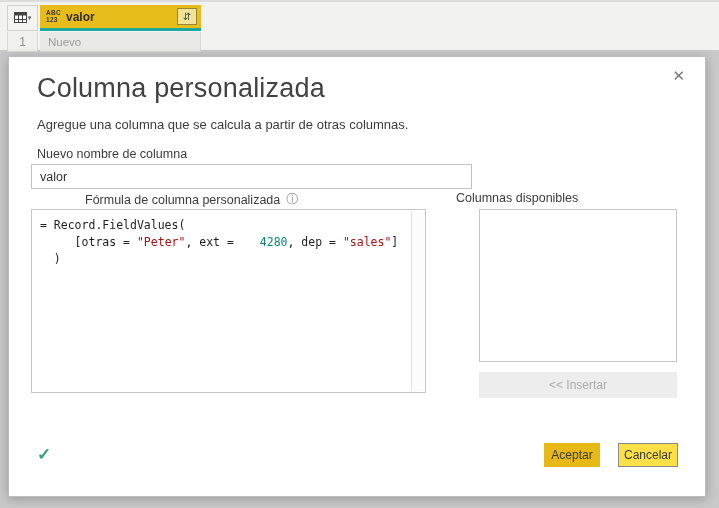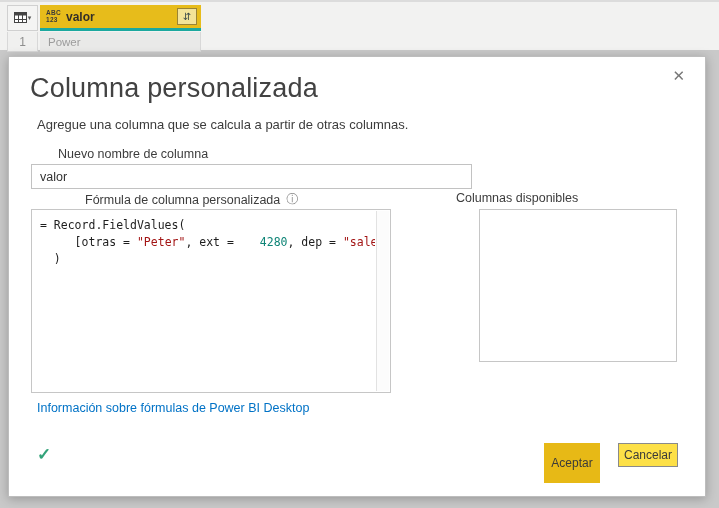--- a/index.html
+++ b/index.html
@@ -60,39 +60,39 @@
   .dialog {
     position:absolute; left:8px; top:56px; width:698px; height:441px;
     background:#ffffff; border:1px solid #bdbdbd;
     box-shadow:0 2px 10px rgba(0,0,0,0.25);
   }
   .close-btn {
     position:absolute; right:16px; top:8px; font-size:15px; color:#777;
     cursor:pointer; padding:2px 4px;
   }
   .dlg-title {
-    position:absolute; left:21px; top:16px;
+    position:absolute; left:28px; top:16px;
     font-size:27px; font-weight:300; color:#424242; letter-spacing:0.2px;
   }
   .dlg-subtitle {
     position:absolute; left:28px; top:60px;
     font-size:13px; color:#3c3c3c;
   }
   .lbl { font-size:12.5px; color:#3c3c3c; }
-  .lbl-name    { position:absolute; left:28px; top:90px;margin-left:21px; }
+  .lbl-name    { position:absolute; left:28px; top:90px; }
   .name-input {
     position:absolute; left:22px; top:107px; width:441px; height:25px;
     border:1px solid #c2c2c2; background:#fff;
     font-family:"Liberation Sans", sans-serif; font-size:12.5px; color:#333;
     padding:0 8px; outline:none;
   }
   .lbl-formula { position:absolute; left:28px; top:134px; display:flex; align-items:center; gap:6px;margin-left:48px; }
   .info-icon { font-size:12px; color:#8a8a8a; font-style:normal; }
   .formula-box {
-    position:absolute; left:22px; top:152px; width:360px; height:184px;
+    position:absolute; left:22px; top:152px; width:395px; height:184px;
     border:1px solid #c6c6c6; background:#fff;
   }
   .formula-code {
     position:absolute; left:0; top:0; right:15px; bottom:0;
     padding:7px 8px;
     font-family:"DejaVu Sans Mono","Liberation Mono",monospace;
     font-size:11.5px; line-height:17px; color:#1e1e1e;
     white-space:pre; overflow:hidden;
   }
   .code-string { color:#a31515; }
@@ -115,21 +115,21 @@
     background:#ededed; border:none; color:#acacac;
     font-family:"Liberation Sans", sans-serif; font-size:12px;
   }
   .status-row {
     position:absolute; left:28px; top:387px;
     display:flex; align-items:center; gap:10px;
   }
   .check-icon { color:#33a37a; font-size:17px; font-weight:bold; }
   .status-text { font-size:13px; color:#3c3c3c; }
   .ok-btn {
-    position:absolute; left:535px; top:386px; width:56px; height:40px;
+    position:absolute; left:535px; top:386px; width:56px; height:24px;
     background:#e7b916; border:1px solid #e7b916; color:#3a3a3a;
     font-family:"Liberation Sans", sans-serif; font-size:12px; cursor:pointer;
   }
   .cancel-btn {
     position:absolute; left:609px; top:386px; width:60px; height:24px;
     background:#fde047; border:1px solid #8a8a8a; color:#3a3a3a;
     font-family:"Liberation Sans", sans-serif; font-size:12px; cursor:pointer;
   }
 </style>
 </head>
@@ -153,21 +153,21 @@
     <span class="type-icon">
       <span>ABC</span><br>
       <span>123</span>
     </span>
     <span class="col-name">valor</span>
     <span class="expand-box">⇵</span>
   </div>
   <div class="quality-bar"></div>
 
   <div class="rownum-cell">1</div>
-  <div class="data-cell">Power</div>
+  <div class="data-cell">Nuevo</div>
 </div>
 
 <div class="dialog">
   <span class="close-btn">✕</span>
 
   <h1 class="dlg-title">Columna personalizada</h1>
   <p class="dlg-subtitle">Agregue una columna que se calcula a partir de otras columnas.</p>
 
   <label class="lbl lbl-name">Nuevo nombre de columna</label>
   <input class="name-input" type="text" value="valor" style="">
@@ -177,24 +177,24 @@
     <span class="info-icon">ⓘ</span>
   </div>
 
   <div class="formula-box">
     <div class="formula-code"><span class="code-plain">= Record.FieldValues(
 </span><span class="code-plain">     [otras = </span><span class="code-string">"Peter"</span><span class="code-plain">, ext = </span><span class="code-number">4280</span><span class="code-plain">, dep = </span><span class="code-string">"sales"</span><span class="code-plain">]
 </span><span class="code-plain">  )</span></div>
     <div class="v-scrollbar"></div>
   </div>
 
-  <a class="formula-link">Información sobre fórmulas de Power BI Desktop</a>
 
   <label class="lbl lbl-available">Columnas disponibles</label>
   <div class="available-list"></div>
+  <button class="insert-btn" disabled="">&lt;&lt; Insertar</button>
 
   <div class="status-row">
     <span class="check-icon">✓</span>
   </div>
 
   <button class="ok-btn">Aceptar</button>
   <button class="cancel-btn">Cancelar</button>
 </div>
 
 </body></html>

